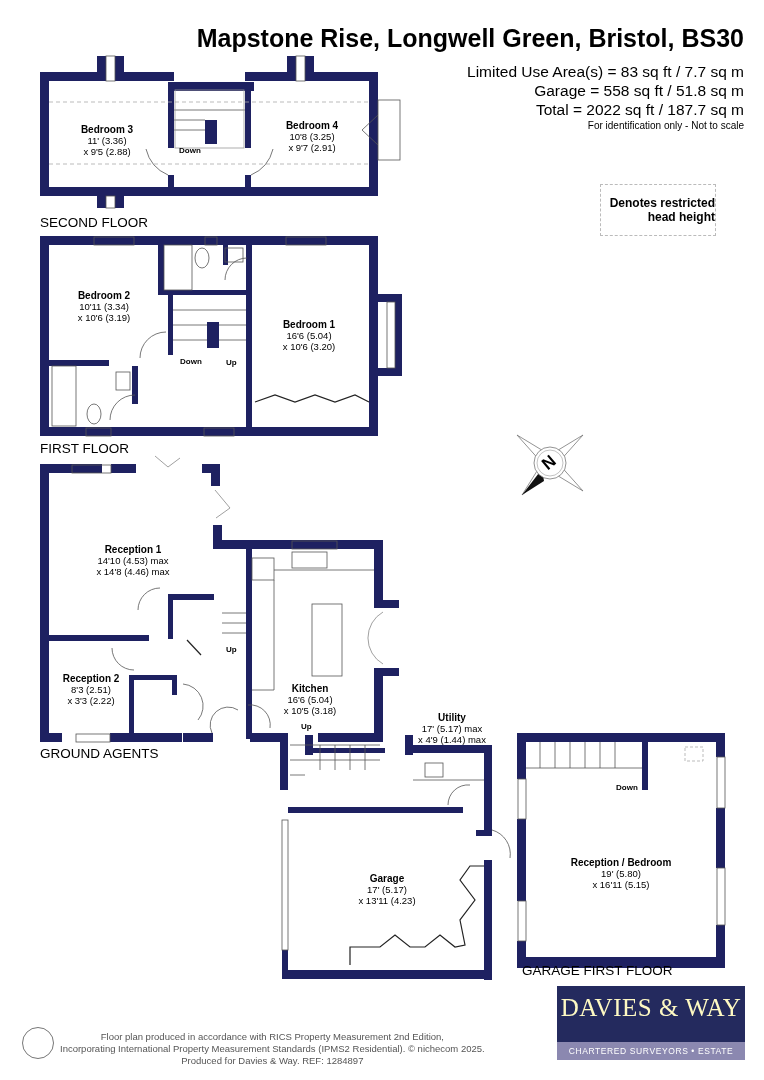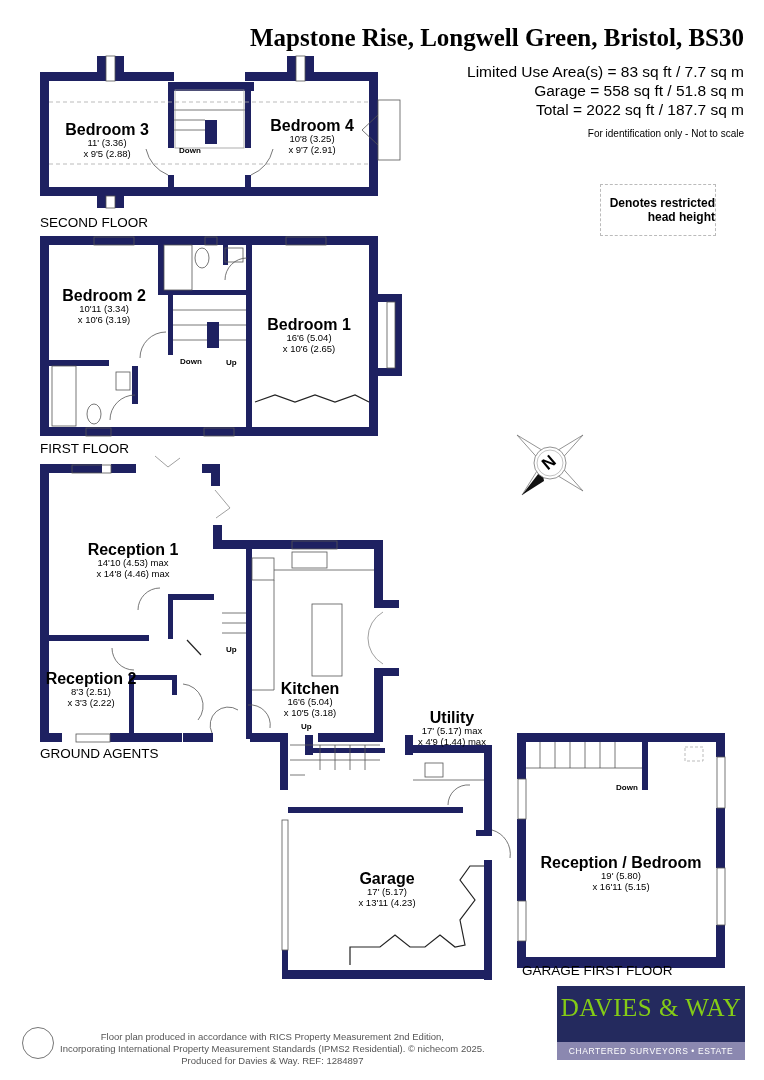--- a/index.html
+++ b/index.html
@@ -1,29 +1,29 @@
 <!DOCTYPE html>
 <html><head>
 <meta charset="utf-8">
 <style>
   html, body { margin:0; padding:0; background:#ffffff; }
   body { width:764px; height:1080px; position:relative; overflow:hidden; font-family:"Liberation Sans", sans-serif; color:#000; }
-  .title { position:absolute; right:20px; top:24px; font-size:25px; font-weight:bold; white-space:nowrap;font-family:Liberation Serif, serif; }
+  .title { position:absolute; right:20px; top:24px; font-size:25px; font-weight:bold; white-space:nowrap; }
   .areas { position:absolute; right:20px; top:62px; text-align:right; font-size:15.5px; line-height:19px; }
-  .areas .note { font-size:10px; margin-top:8px; line-height:14px; }
+  .areas .note { font-size:10px; margin-top:0; line-height:14px; }
   .legend-box { position:absolute; left:600px; top:184px; width:116px; height:52px; border:1px dashed #bbb; text-align:right; font-weight:bold; font-size:12px; line-height:14px; padding-top:11px; box-sizing:border-box; }
   .floor-label { position:absolute; font-weight:normal; font-size:13.5px; white-space:nowrap; }
   .room { position:absolute; text-align:center; font-size:9.5px; line-height:11px; white-space:nowrap; transform:translateX(-50%); }
-  .room b { font-size:16px; }
+  .room b { font-size:10px; }
   .tiny { position:absolute; font-size:8px; font-weight:bold; }
   svg.plan { position:absolute; left:0; top:0; }
   .footer { position:absolute; left:34px; top:1031px; font-size:9.5px; color:#555; line-height:12px;text-align:center; }
   .footer-icon { position:absolute; left:22px; top:1027px; width:30px; height:30px; border:1px solid #777; border-radius:50%; }
   .logo { position:absolute; left:557px; top:986px; width:188px; height:74px; background:#242a5e; }
-  .logo .brand { position:absolute; left:0; right:0; top:8px; text-align:center; color:#84cc16; font-family:"Liberation Serif", serif; font-size:25px; letter-spacing:0.5px; }
+  .logo .brand { position:absolute; left:0; right:0; top:8px; text-align:center; color:#fef9c3; font-family:"Liberation Serif", serif; font-size:25px; letter-spacing:0.5px; }
   .logo .tag { position:absolute; left:0; right:0; bottom:0; height:18px; background:#8b88b0; color:#fff; font-size:8.5px; text-align:center; line-height:18px; letter-spacing:0.6px; }
 </style>
 </head>
 <body>
 
 <svg class="plan" width="764" height="1080" viewBox="0 0 764 1080">
   <g fill="#1e2161" stroke="none">
 
     <rect x="40" y="72" width="9" height="124"></rect>
     <rect x="40" y="187" width="338" height="9"></rect>
@@ -211,21 +211,21 @@
 <div class="floor-label" style="left:40px;top:215px">SECOND FLOOR</div>
 <div class="floor-label" style="left:40px;top:441px">FIRST FLOOR</div>
 <div class="floor-label" style="left:40px;top:746px">GROUND AGENTS</div>
 <div class="floor-label" style="left:522px;top:963px">GARAGE FIRST FLOOR</div>
 
 <div class="room" style="left:107px;top:124px"><b>Bedroom 3</b><br><span>11' (3.36)</span><br><span>x 9'5 (2.88)</span></div>
 <div class="room" style="left:312px;top:120px"><b>Bedroom 4</b><br><span>10'8 (3.25)</span><br><span>x 9'7 (2.91)</span></div>
 <div class="tiny" style="left:179px;top:146px">Down</div>
 
 <div class="room" style="left:104px;top:290px"><b>Bedroom 2</b><br><span>10'11 (3.34)</span><br><span>x 10'6 (3.19)</span></div>
-<div class="room" style="left:309px;top:319px"><b>Bedroom 1</b><br><span>16'6 (5.04)</span><br><span>x 10'6 (2.65)</span></div>
+<div class="room" style="left:309px;top:319px"><b>Bedroom 1</b><br><span>16'6 (5.04)</span><br><span>x 10'6 (3.20)</span></div>
 <div class="tiny" style="left:180px;top:357px">Down</div>
 <div class="tiny" style="left:226px;top:358px">Up</div>
 
 <div class="room" style="left:133px;top:544px"><b>Reception 1</b><br><span>14'10 (4.53) max</span><br><span>x 14'8 (4.46) max</span></div>
 <div class="room" style="left:91px;top:673px"><b>Reception 2</b><br><span>8'3 (2.51)</span><br><span>x 3'3 (2.22)</span></div>
 <div class="room" style="left:310px;top:683px"><b>Kitchen</b><br><span>16'6 (5.04)</span><br><span>x 10'5 (3.18)</span></div>
 <div class="room" style="left:452px;top:712px"><b>Utility</b><br><span>17' (5.17) max</span><br><span>x 4'9 (1.44) max</span></div>
 <div class="room" style="left:387px;top:873px"><b>Garage</b><br><span>17' (5.17)</span><br><span>x 13'11 (4.23)</span></div>
 <div class="tiny" style="left:226px;top:645px">Up</div>
 <div class="tiny" style="left:301px;top:722px">Up</div>

